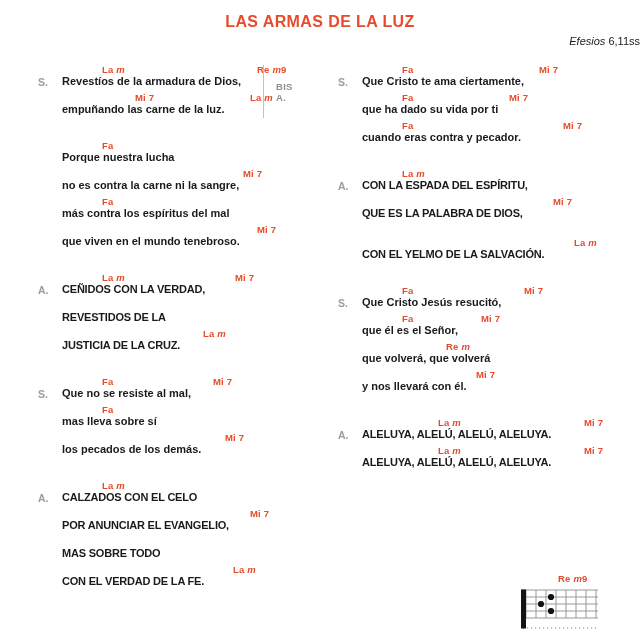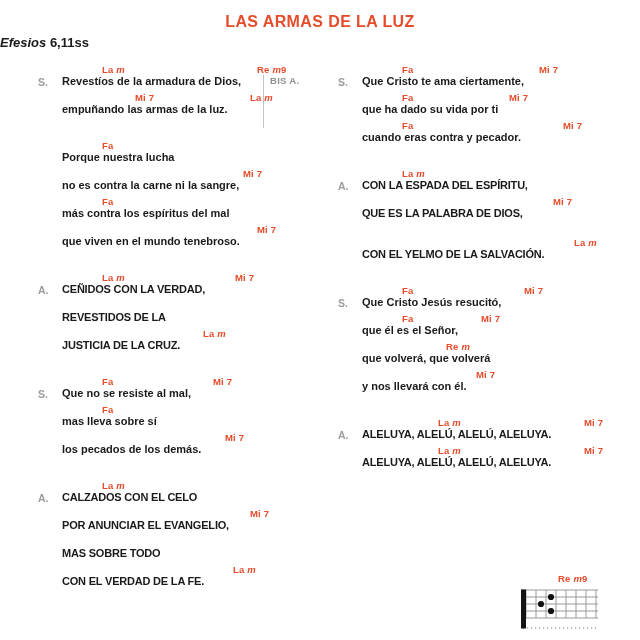--- a/index.html
+++ b/index.html
@@ -5,36 +5,36 @@
   :root{
     --accent:#e64b2a;
     --label-gray:#9c9c9c;
     --ink:#1a1a1a;
   }
   html,body{margin:0;padding:0;background:#fff;}
   body{width:640px;height:640px;font-family:"Liberation Sans","DejaVu Sans",sans-serif;}
   .page{position:relative;width:640px;height:640px;background:#fff;overflow:hidden;border-radius:6px;}
   .title{position:absolute;top:13px;left:0;width:100%;text-align:center;
          font-size:16px;font-weight:bold;color:var(--accent);letter-spacing:.4px;}
-  .subtitle{position:absolute;top:35px;left:0;width:100%;text-align:left;
-            font-size:13px;font-weight:bold;color:var(--ink);}
+  .subtitle{position:absolute;top:35px;left:0;width:100%;text-align:right;
+            font-size:11px;font-weight:normal;color:var(--ink);}
   .subtitle .book{font-style:italic;}
   .col{position:absolute;top:62px;}
   .col-left{left:62px;width:240px;}
   .col-right{left:362px;width:240px;}
   .stanza{position:relative;margin-bottom:20px;}
   .slabel{position:absolute;left:-24px;top:14px;font-size:10.5px;font-weight:bold;color:var(--label-gray);}
   .chords{position:relative;height:13px;margin-left:40px;}
   .chord{position:absolute;bottom:0;font-size:9.5px;font-weight:bold;color:var(--accent);
          white-space:nowrap;letter-spacing:.2px;}
   .chord i{font-style:italic;}
   .lyric{height:15px;font-size:11px;font-weight:bold;color:var(--ink);white-space:nowrap;}
   .response .lyric{letter-spacing:-.2px;}
-  .bis{position:absolute;left:201px;top:13px;height:53px;border-left:1.5px solid #c2c2c2;
-       display:flex;padding-left:6px;}
+  .bis{position:absolute;left:201px;top:3px;height:53px;border-left:1.5px solid #c2c2c2;
+       display:flex;align-items:center;padding-left:12px;}
   .bis span{font-size:9.5px;font-weight:bold;color:#8f8f8f;letter-spacing:.3px;}
   .diagram{position:absolute;left:521px;top:573px;width:82px;height:62px;}
   .dlabel{position:absolute;left:37px;top:0;font-size:9.5px;font-weight:bold;color:var(--accent);letter-spacing:.2px;}
   .dlabel i{font-style:italic;}
   .diagram svg{position:absolute;left:0;top:15px;display:block;}
 </style>
 </head>
 <body>
 
 <div class="page">
@@ -46,21 +46,21 @@
         <span class="slabel">S.</span>
         <div class="chords">
           <span class="chord chordtext" style="left: 0px;">La <i>m</i></span>
           <span class="chord chordtext" style="left: 155px;">Re <i>m</i>9</span>
         </div>
         <div class="lyric">Revestíos de la armadura de Dios,</div>
         <div class="chords">
           <span class="chord chordtext" style="left: 33px;">Mi 7</span>
           <span class="chord chordtext" style="left: 148px;">La <i>m</i></span>
         </div>
-        <div class="lyric">empuñando las armas de la luz.</div>
+        <div class="lyric">empuñando las carne de la luz.</div>
         <div class="bis">
           <span>BIS A.</span>
         </div>
       </div>
       <div class="stanza">
         <div class="chords">
           <span class="chord chordtext" style="left: 0px;">Fa</span>
         </div>
         <div class="lyric">Porque nuestra lucha</div>
         <div class="chords">

